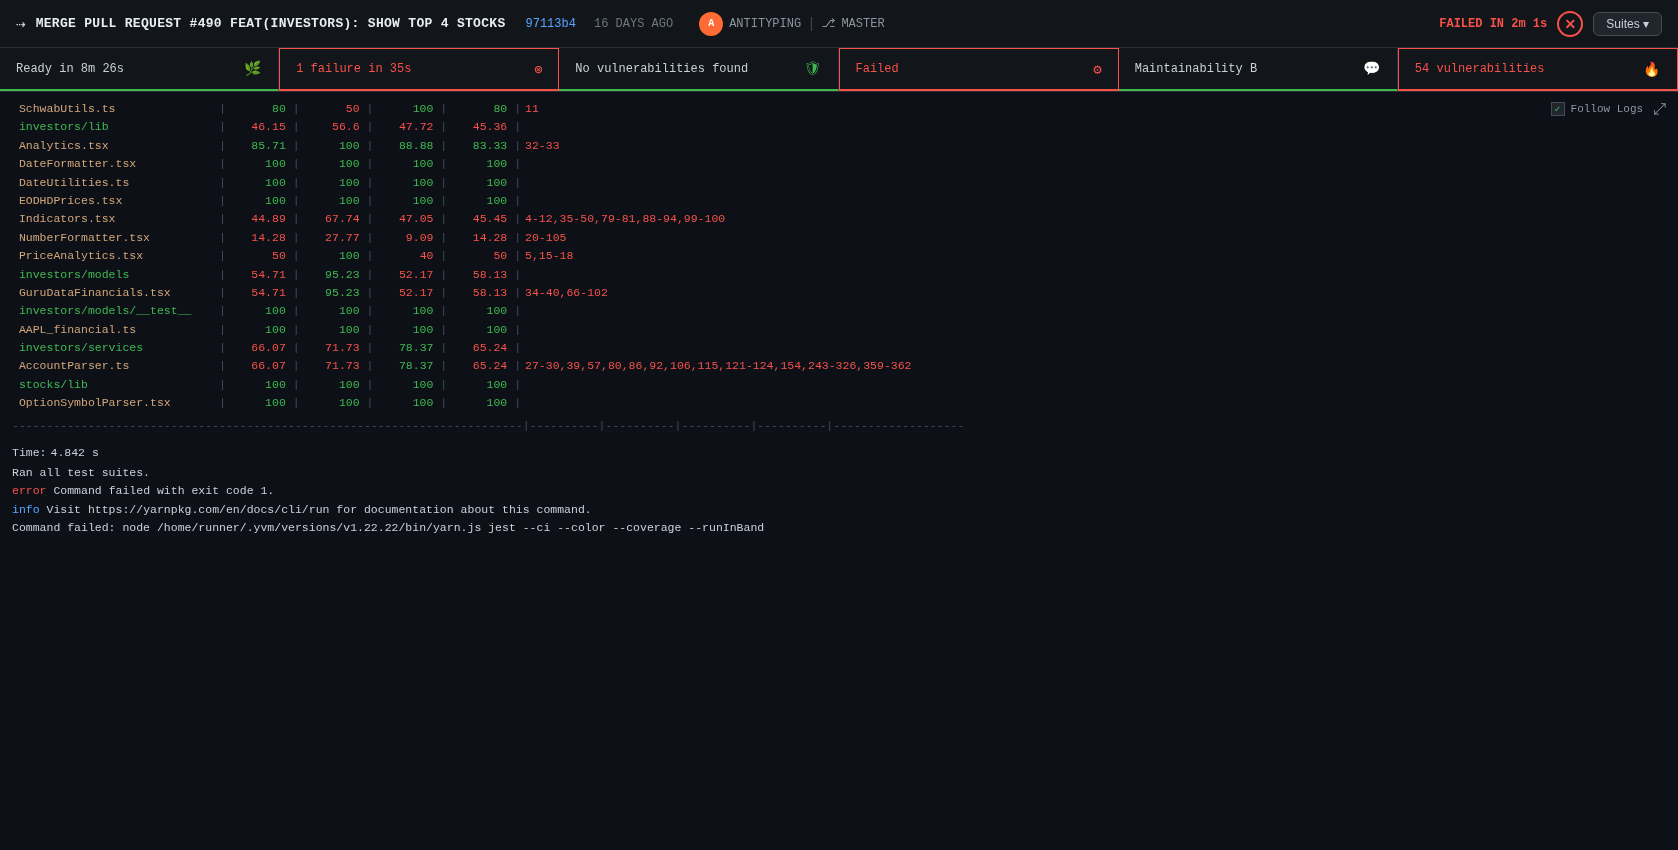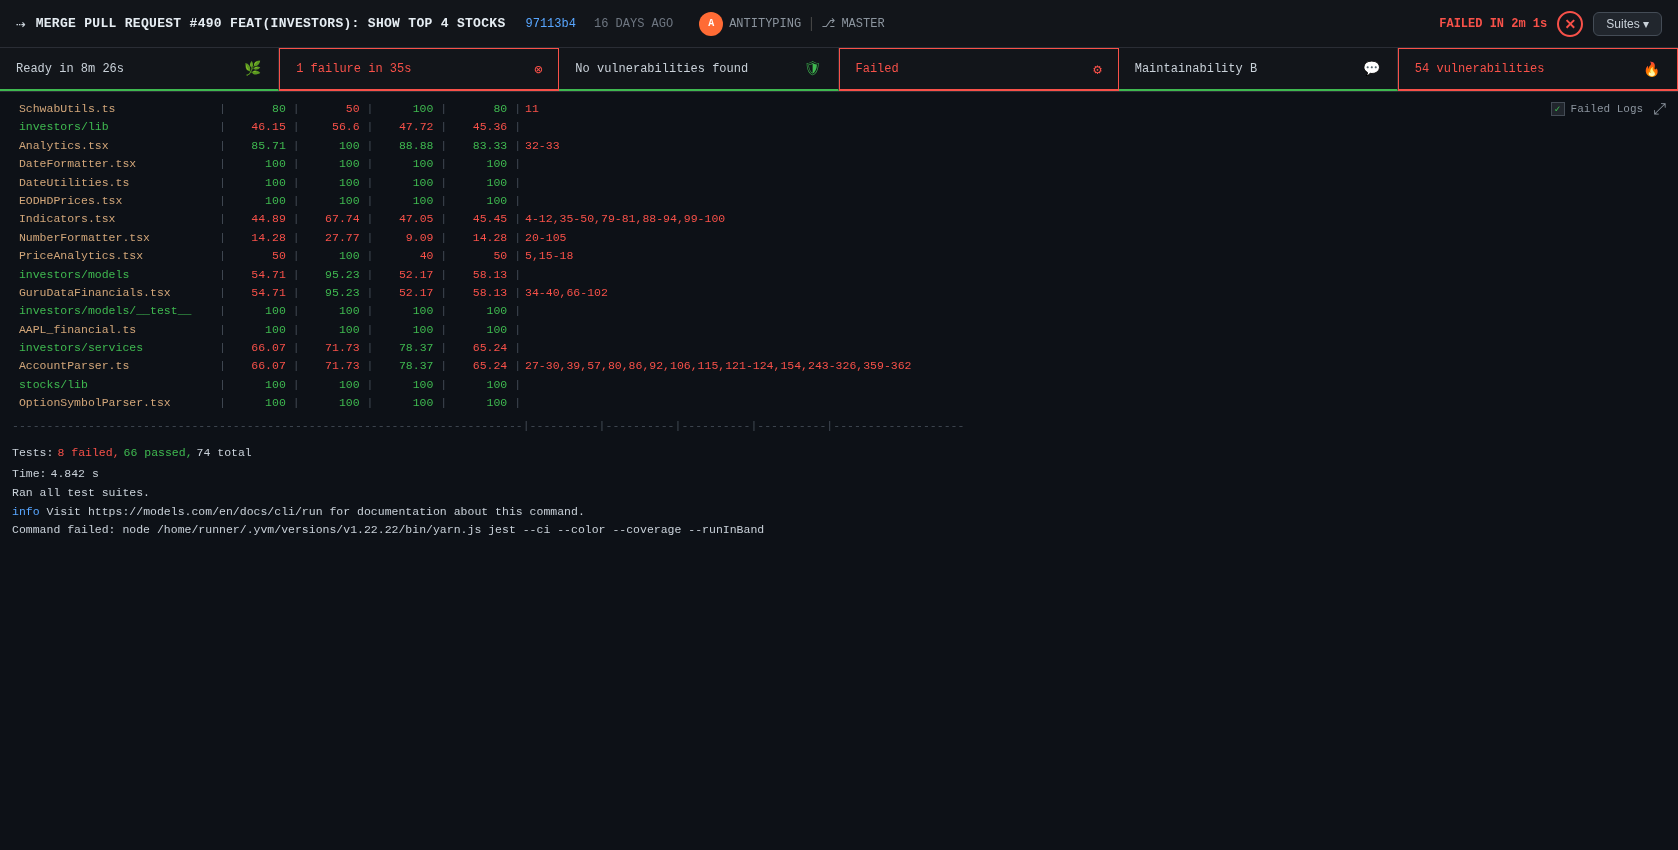--- a/index.html
+++ b/index.html
@@ -278,21 +278,21 @@
     <span class="status-tab-text">54 vulnerabilities</span>
     <span class="status-tab-icon icon-red">🔥</span>
   </div>
 </div>
 
 <div class="main-content">
 
   <div class="log-controls">
     <div class="follow-logs">
       <div class="checkbox-follow checked"></div>
-      <span>Failed Logs</span>
+      <span>Follow Logs</span>
     </div>
     <button class="expand-btn">⤢</button>
   </div>
 
   <div class="log-content" id="log-table-content">
   <div class="log-line"><span style="color: rgb(210, 166, 121); min-width: 200px; display: inline-block;"> SchwabUtils.ts</span><span style="color: rgb(68, 76, 86);"> |</span><span style="min-width: 60px; text-align: right; display: inline-block; color: rgb(63, 185, 80);">80</span><span style="color: rgb(68, 76, 86);"> |</span><span style="min-width: 60px; text-align: right; display: inline-block; color: rgb(248, 81, 73);">50</span><span style="color: rgb(68, 76, 86);"> |</span><span style="min-width: 60px; text-align: right; display: inline-block; color: rgb(63, 185, 80);">100</span><span style="color: rgb(68, 76, 86);"> |</span><span style="min-width: 60px; text-align: right; display: inline-block; color: rgb(63, 185, 80);">80</span><span style="color: rgb(68, 76, 86);"> |</span><span style="color: rgb(248, 81, 73); margin-left: 4px;">11</span></div>
       <div class="log-line"><span style="color: rgb(63, 185, 80); min-width: 200px; display: inline-block;"> investors/lib</span><span style="color: rgb(68, 76, 86);"> |</span><span style="min-width: 60px; text-align: right; display: inline-block; color: rgb(248, 81, 73);">46.15</span><span style="color: rgb(68, 76, 86);"> |</span><span style="min-width: 60px; text-align: right; display: inline-block; color: rgb(248, 81, 73);">56.6</span><span style="color: rgb(68, 76, 86);"> |</span><span style="min-width: 60px; text-align: right; display: inline-block; color: rgb(248, 81, 73);">47.72</span><span style="color: rgb(68, 76, 86);"> |</span><span style="min-width: 60px; text-align: right; display: inline-block; color: rgb(248, 81, 73);">45.36</span><span style="color: rgb(68, 76, 86);"> |</span></div>
       <div class="log-line"><span style="color: rgb(210, 166, 121); min-width: 200px; display: inline-block;"> Analytics.tsx</span><span style="color: rgb(68, 76, 86);"> |</span><span style="min-width: 60px; text-align: right; display: inline-block; color: rgb(63, 185, 80);">85.71</span><span style="color: rgb(68, 76, 86);"> |</span><span style="min-width: 60px; text-align: right; display: inline-block; color: rgb(63, 185, 80);">100</span><span style="color: rgb(68, 76, 86);"> |</span><span style="min-width: 60px; text-align: right; display: inline-block; color: rgb(63, 185, 80);">88.88</span><span style="color: rgb(68, 76, 86);"> |</span><span style="min-width: 60px; text-align: right; display: inline-block; color: rgb(63, 185, 80);">83.33</span><span style="color: rgb(68, 76, 86);"> |</span><span style="color: rgb(248, 81, 73); margin-left: 4px;">32-33</span></div>
       <div class="log-line"><span style="color: rgb(210, 166, 121); min-width: 200px; display: inline-block;"> DateFormatter.tsx</span><span style="color: rgb(68, 76, 86);"> |</span><span style="min-width: 60px; text-align: right; display: inline-block; color: rgb(63, 185, 80);">100</span><span style="color: rgb(68, 76, 86);"> |</span><span style="min-width: 60px; text-align: right; display: inline-block; color: rgb(63, 185, 80);">100</span><span style="color: rgb(68, 76, 86);"> |</span><span style="min-width: 60px; text-align: right; display: inline-block; color: rgb(63, 185, 80);">100</span><span style="color: rgb(68, 76, 86);"> |</span><span style="min-width: 60px; text-align: right; display: inline-block; color: rgb(63, 185, 80);">100</span><span style="color: rgb(68, 76, 86);"> |</span></div>
       <div class="log-line"><span style="color: rgb(210, 166, 121); min-width: 200px; display: inline-block;"> DateUtilities.ts</span><span style="color: rgb(68, 76, 86);"> |</span><span style="min-width: 60px; text-align: right; display: inline-block; color: rgb(63, 185, 80);">100</span><span style="color: rgb(68, 76, 86);"> |</span><span style="min-width: 60px; text-align: right; display: inline-block; color: rgb(63, 185, 80);">100</span><span style="color: rgb(68, 76, 86);"> |</span><span style="min-width: 60px; text-align: right; display: inline-block; color: rgb(63, 185, 80);">100</span><span style="color: rgb(68, 76, 86);"> |</span><span style="min-width: 60px; text-align: right; display: inline-block; color: rgb(63, 185, 80);">100</span><span style="color: rgb(68, 76, 86);"> |</span></div>
@@ -304,28 +304,23 @@
       <div class="log-line"><span style="color: rgb(210, 166, 121); min-width: 200px; display: inline-block;"> GuruDataFinancials.tsx</span><span style="color: rgb(68, 76, 86);"> |</span><span style="min-width: 60px; text-align: right; display: inline-block; color: rgb(248, 81, 73);">54.71</span><span style="color: rgb(68, 76, 86);"> |</span><span style="min-width: 60px; text-align: right; display: inline-block; color: rgb(63, 185, 80);">95.23</span><span style="color: rgb(68, 76, 86);"> |</span><span style="min-width: 60px; text-align: right; display: inline-block; color: rgb(248, 81, 73);">52.17</span><span style="color: rgb(68, 76, 86);"> |</span><span style="min-width: 60px; text-align: right; display: inline-block; color: rgb(248, 81, 73);">58.13</span><span style="color: rgb(68, 76, 86);"> |</span><span style="color: rgb(248, 81, 73); margin-left: 4px;">34-40,66-102</span></div>
       <div class="log-line"><span style="color: rgb(63, 185, 80); min-width: 200px; display: inline-block;"> investors/models/__test__</span><span style="color: rgb(68, 76, 86);"> |</span><span style="min-width: 60px; text-align: right; display: inline-block; color: rgb(63, 185, 80);">100</span><span style="color: rgb(68, 76, 86);"> |</span><span style="min-width: 60px; text-align: right; display: inline-block; color: rgb(63, 185, 80);">100</span><span style="color: rgb(68, 76, 86);"> |</span><span style="min-width: 60px; text-align: right; display: inline-block; color: rgb(63, 185, 80);">100</span><span style="color: rgb(68, 76, 86);"> |</span><span style="min-width: 60px; text-align: right; display: inline-block; color: rgb(63, 185, 80);">100</span><span style="color: rgb(68, 76, 86);"> |</span></div>
       <div class="log-line"><span style="color: rgb(210, 166, 121); min-width: 200px; display: inline-block;"> AAPL_financial.ts</span><span style="color: rgb(68, 76, 86);"> |</span><span style="min-width: 60px; text-align: right; display: inline-block; color: rgb(63, 185, 80);">100</span><span style="color: rgb(68, 76, 86);"> |</span><span style="min-width: 60px; text-align: right; display: inline-block; color: rgb(63, 185, 80);">100</span><span style="color: rgb(68, 76, 86);"> |</span><span style="min-width: 60px; text-align: right; display: inline-block; color: rgb(63, 185, 80);">100</span><span style="color: rgb(68, 76, 86);"> |</span><span style="min-width: 60px; text-align: right; display: inline-block; color: rgb(63, 185, 80);">100</span><span style="color: rgb(68, 76, 86);"> |</span></div>
       <div class="log-line"><span style="color: rgb(63, 185, 80); min-width: 200px; display: inline-block;"> investors/services</span><span style="color: rgb(68, 76, 86);"> |</span><span style="min-width: 60px; text-align: right; display: inline-block; color: rgb(248, 81, 73);">66.07</span><span style="color: rgb(68, 76, 86);"> |</span><span style="min-width: 60px; text-align: right; display: inline-block; color: rgb(248, 81, 73);">71.73</span><span style="color: rgb(68, 76, 86);"> |</span><span style="min-width: 60px; text-align: right; display: inline-block; color: rgb(63, 185, 80);">78.37</span><span style="color: rgb(68, 76, 86);"> |</span><span style="min-width: 60px; text-align: right; display: inline-block; color: rgb(248, 81, 73);">65.24</span><span style="color: rgb(68, 76, 86);"> |</span></div>
       <div class="log-line"><span style="color: rgb(210, 166, 121); min-width: 200px; display: inline-block;"> AccountParser.ts</span><span style="color: rgb(68, 76, 86);"> |</span><span style="min-width: 60px; text-align: right; display: inline-block; color: rgb(248, 81, 73);">66.07</span><span style="color: rgb(68, 76, 86);"> |</span><span style="min-width: 60px; text-align: right; display: inline-block; color: rgb(248, 81, 73);">71.73</span><span style="color: rgb(68, 76, 86);"> |</span><span style="min-width: 60px; text-align: right; display: inline-block; color: rgb(63, 185, 80);">78.37</span><span style="color: rgb(68, 76, 86);"> |</span><span style="min-width: 60px; text-align: right; display: inline-block; color: rgb(248, 81, 73);">65.24</span><span style="color: rgb(68, 76, 86);"> |</span><span style="color: rgb(248, 81, 73); margin-left: 4px;">27-30,39,57,80,86,92,106,115,121-124,154,243-326,359-362</span></div>
       <div class="log-line"><span style="color: rgb(63, 185, 80); min-width: 200px; display: inline-block;"> stocks/lib</span><span style="color: rgb(68, 76, 86);"> |</span><span style="min-width: 60px; text-align: right; display: inline-block; color: rgb(63, 185, 80);">100</span><span style="color: rgb(68, 76, 86);"> |</span><span style="min-width: 60px; text-align: right; display: inline-block; color: rgb(63, 185, 80);">100</span><span style="color: rgb(68, 76, 86);"> |</span><span style="min-width: 60px; text-align: right; display: inline-block; color: rgb(63, 185, 80);">100</span><span style="color: rgb(68, 76, 86);"> |</span><span style="min-width: 60px; text-align: right; display: inline-block; color: rgb(63, 185, 80);">100</span><span style="color: rgb(68, 76, 86);"> |</span></div>
       <div class="log-line"><span style="color: rgb(210, 166, 121); min-width: 200px; display: inline-block;"> OptionSymbolParser.tsx</span><span style="color: rgb(68, 76, 86);"> |</span><span style="min-width: 60px; text-align: right; display: inline-block; color: rgb(63, 185, 80);">100</span><span style="color: rgb(68, 76, 86);"> |</span><span style="min-width: 60px; text-align: right; display: inline-block; color: rgb(63, 185, 80);">100</span><span style="color: rgb(68, 76, 86);"> |</span><span style="min-width: 60px; text-align: right; display: inline-block; color: rgb(63, 185, 80);">100</span><span style="color: rgb(68, 76, 86);"> |</span><span style="min-width: 60px; text-align: right; display: inline-block; color: rgb(63, 185, 80);">100</span><span style="color: rgb(68, 76, 86);"> |</span></div>
       <div class="divider-line">--------------------------------------------------------------------------|----------|----------|----------|----------|-------------------</div>
       <div class="summary-section">
         <div class="summary-line">
-          <span style="color: rgb(201, 209, 217);">Tests:         </span>
-          <span style="color: rgb(248, 81, 73);">8 failed, </span>
-          <span style="color: rgb(63, 185, 80);">66 passed, </span>
-          <span style="color: rgb(201, 209, 217);">74 total</span>
-        </div>
-        <div class="summary-line">
           <span style="color: rgb(201, 209, 217);">Time:          </span>
           <span style="color: rgb(201, 209, 217);">4.842 s</span>
         </div>
         <div style="color: rgb(201, 209, 217);">Ran all test suites.</div>
-        <div><span style="color: rgb(88, 166, 255);">info</span><span style="color: rgb(201, 209, 217);"> Visit https://models.com/en/docs/cli/run for documentation about this command.</span></div>
+        <div><span style="color: rgb(248, 81, 73);">error</span><span style="color: rgb(201, 209, 217);"> Command failed with exit code 1.</span></div>
+        <div><span style="color: rgb(88, 166, 255);">info</span><span style="color: rgb(201, 209, 217);"> Visit https://yarnpkg.com/en/docs/cli/run for documentation about this command.</span></div>
         <div style="color: rgb(201, 209, 217);">Command failed: node /home/runner/.yvm/versions/v1.22.22/bin/yarn.js jest --ci --color --coverage --runInBand</div>
       </div>
     </div>
 
 </div>
 
 </body></html>

